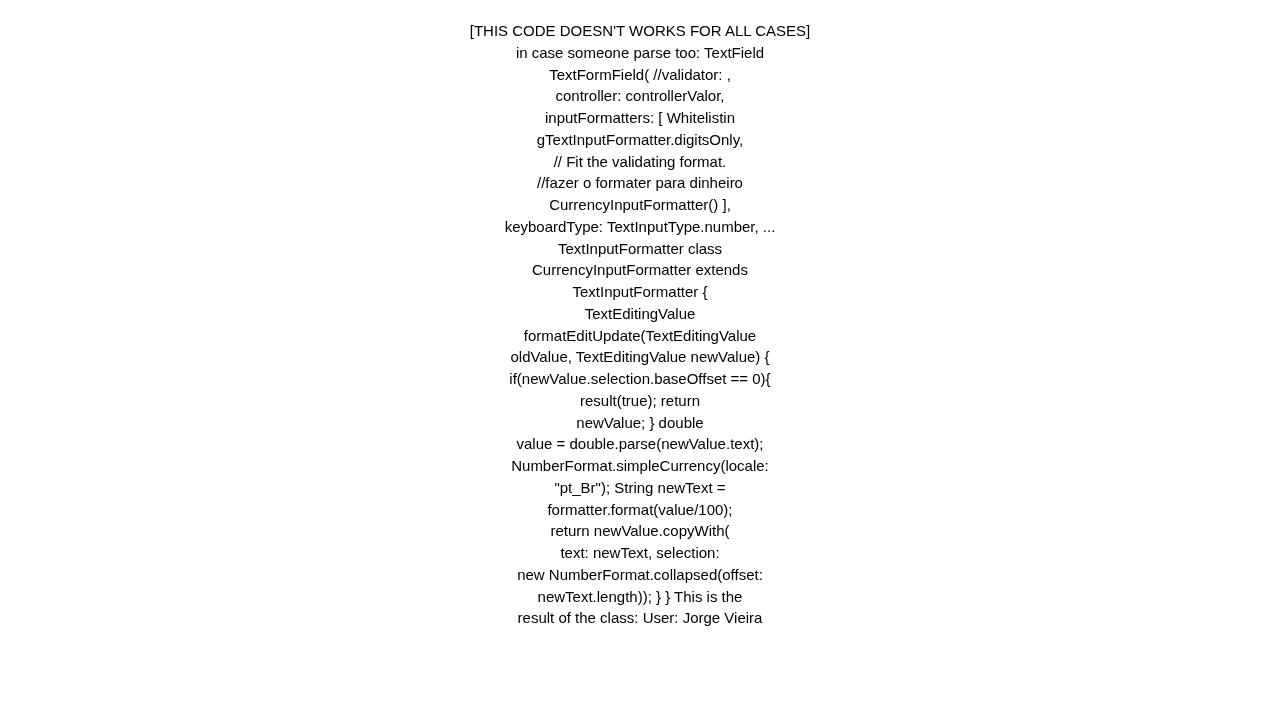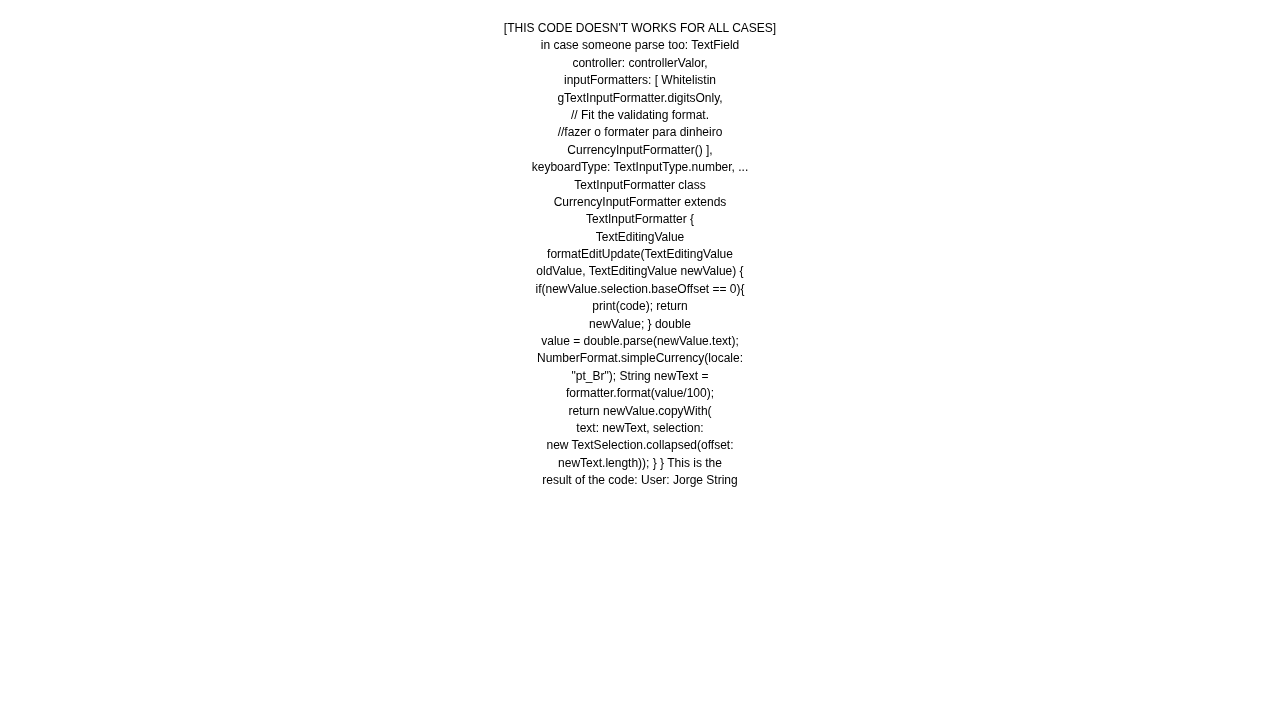--- a/index.html
+++ b/index.html
@@ -15,51 +15,52 @@
       justify-content: center;
       align-items: flex-start;
       font-family: Arial, sans-serif;
       overflow: hidden;
     }
     .content-block {
       text-align: center;
       max-width: 780px;
       padding-top: 20px;
       line-height: 1.45;
-      font-size: 12px;
+      font-size: 15px;
       color: #000000;
     }
     .content-block p {
       margin: 0;
     }
   </style>
 </head>
 <body>
 
 <div class="content-block">
 <p>[THIS CODE DOESN'T WORKS FOR ALL CASES]</p>
     <p>in case someone parse too: TextField</p>
+    <p>TextFormField(        //validator: ,</p>
     <p>controller: controllerValor,</p>
     <p>inputFormatters: [            Whitelistin</p>
     <p>gTextInputFormatter.digitsOnly,</p>
     <p>// Fit the validating format.</p>
     <p>//fazer o formater para dinheiro</p>
     <p>CurrencyInputFormatter()      ],</p>
     <p>keyboardType: TextInputType.number, ...</p>
     <p>TextInputFormatter class</p>
     <p>CurrencyInputFormatter extends</p>
     <p>TextInputFormatter {</p>
     <p>TextEditingValue</p>
     <p>formatEditUpdate(TextEditingValue</p>
     <p>oldValue, TextEditingValue newValue) {</p>
     <p>if(newValue.selection.baseOffset == 0){</p>
-    <p>        print(code);            return</p>
+    <p>        result(true);            return</p>
     <p>newValue;          }          double</p>
     <p>value = double.parse(newValue.text);</p>
     <p>NumberFormat.simpleCurrency(locale:</p>
     <p>"pt_Br");          String newText =</p>
     <p>formatter.format(value/100);</p>
     <p>return newValue.copyWith(</p>
     <p>text: newText,                selection:</p>
-    <p>new TextSelection.collapsed(offset:</p>
+    <p>new NumberFormat.collapsed(offset:</p>
     <p>newText.length));      } }  This is the</p>
-    <p>result of the code:    User: Jorge String</p>
+    <p>result of the class:    User: Jorge Vieira</p>
   </div>
 
 </body></html>

